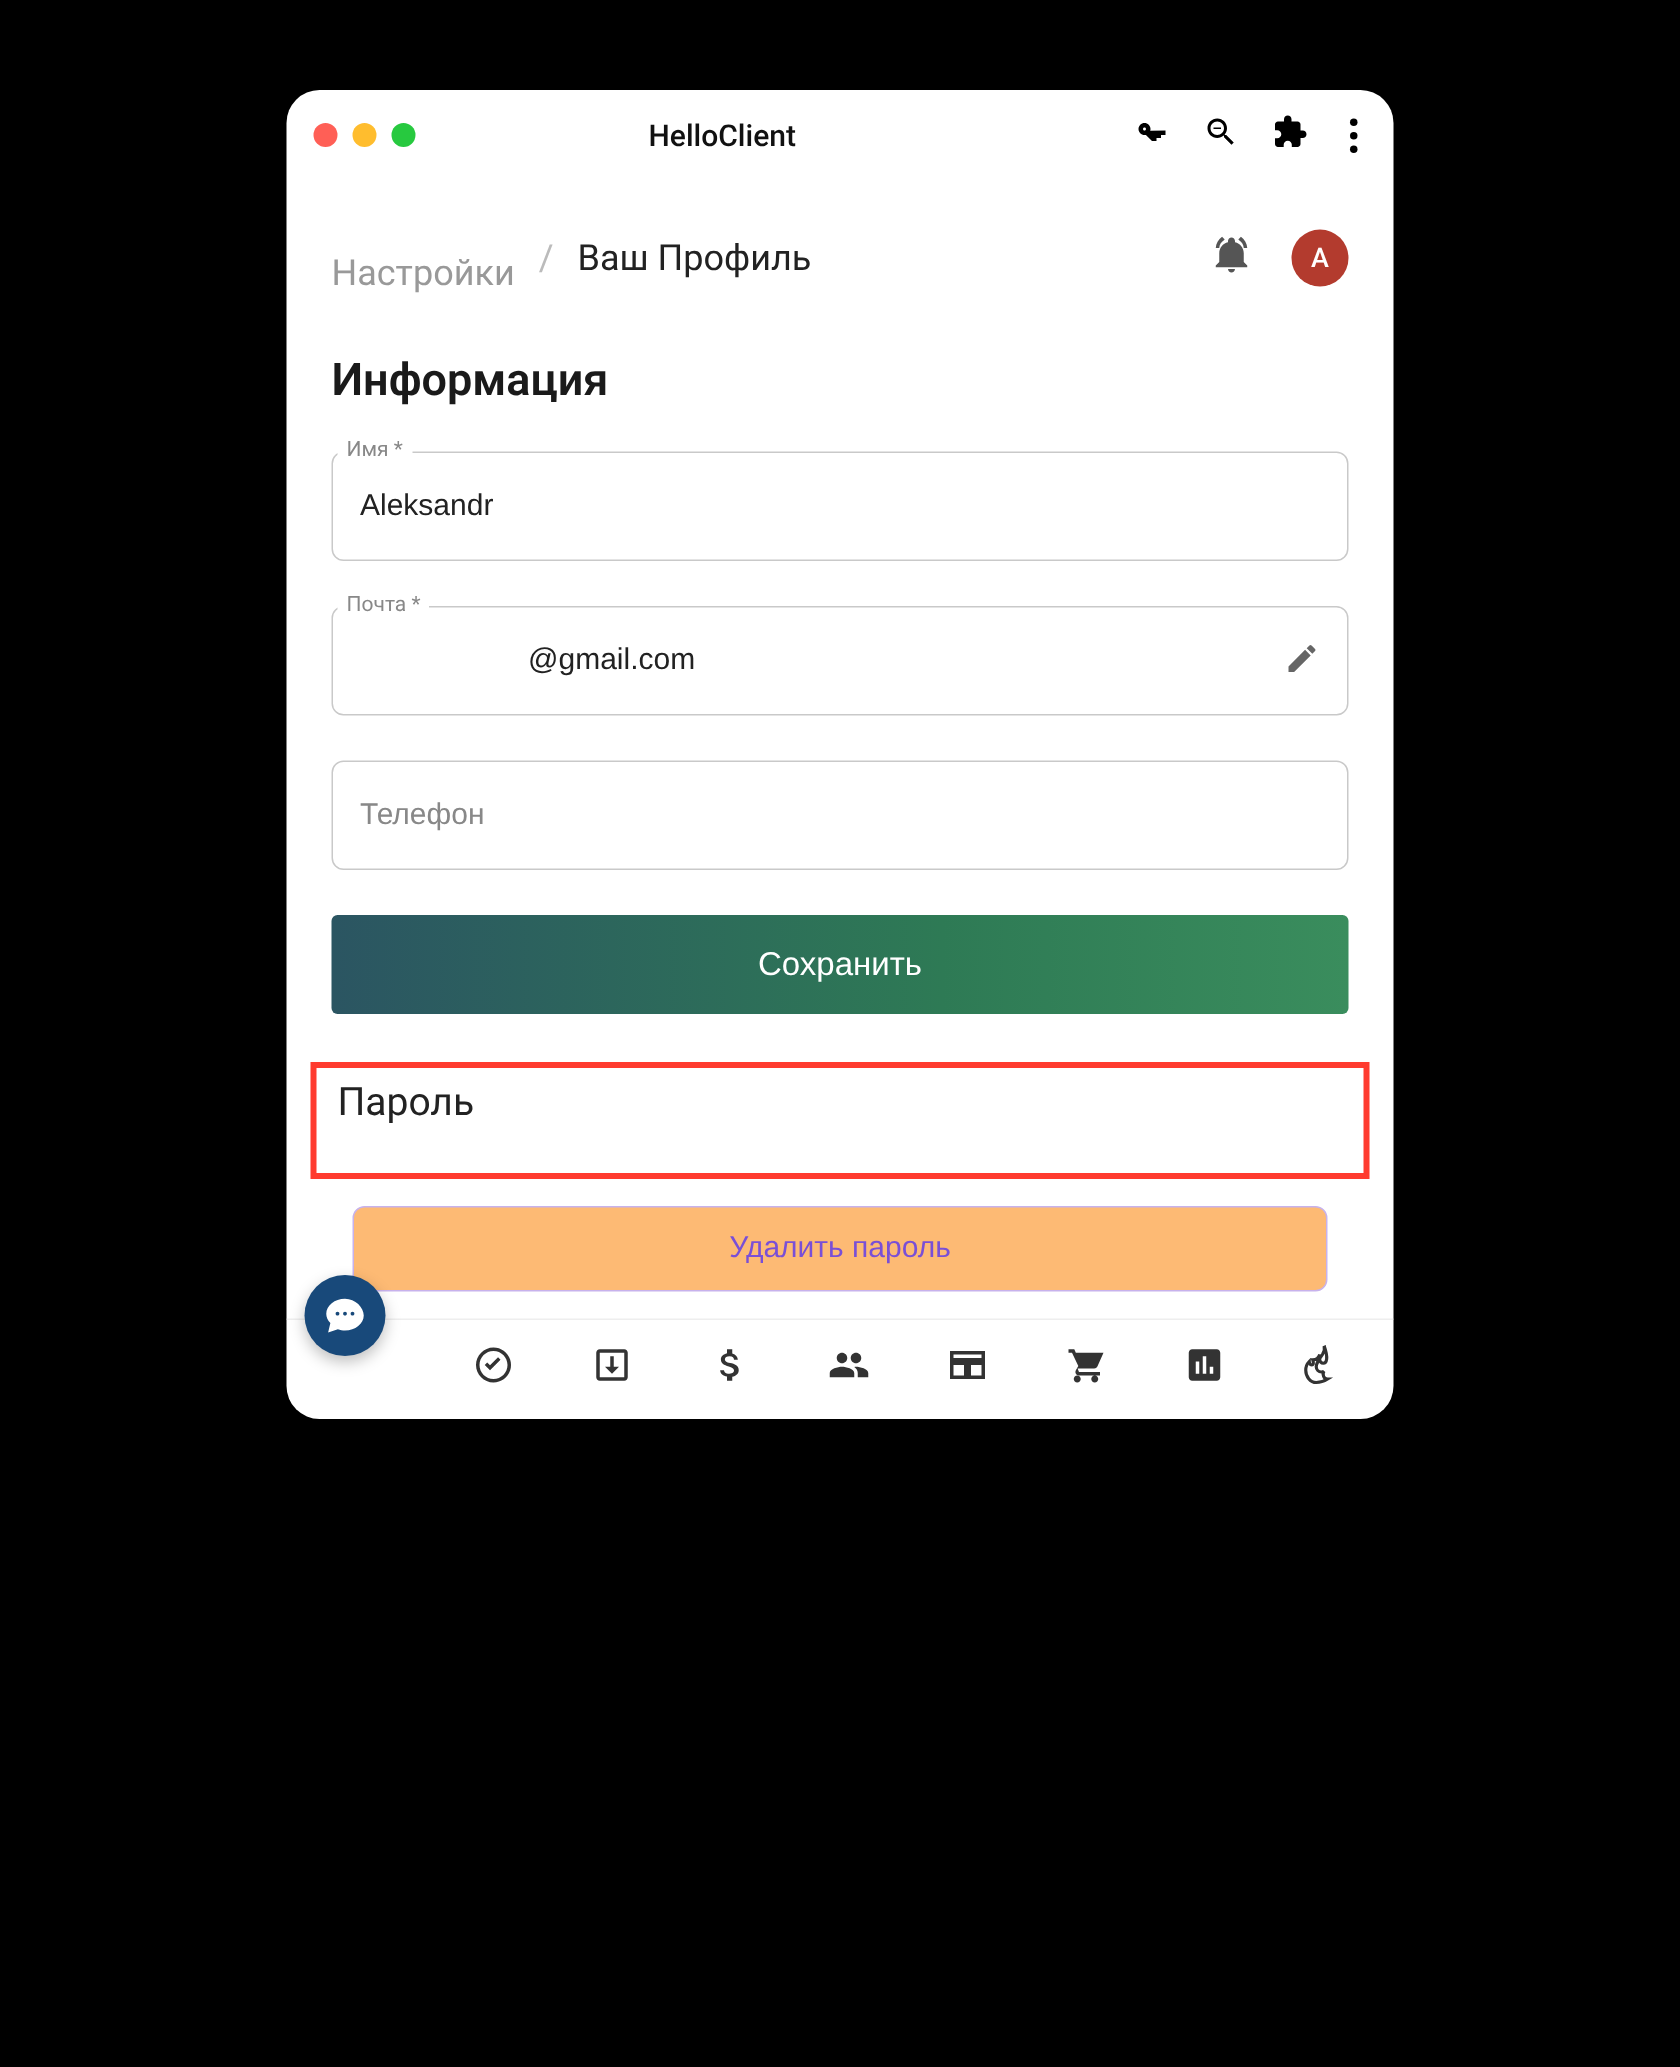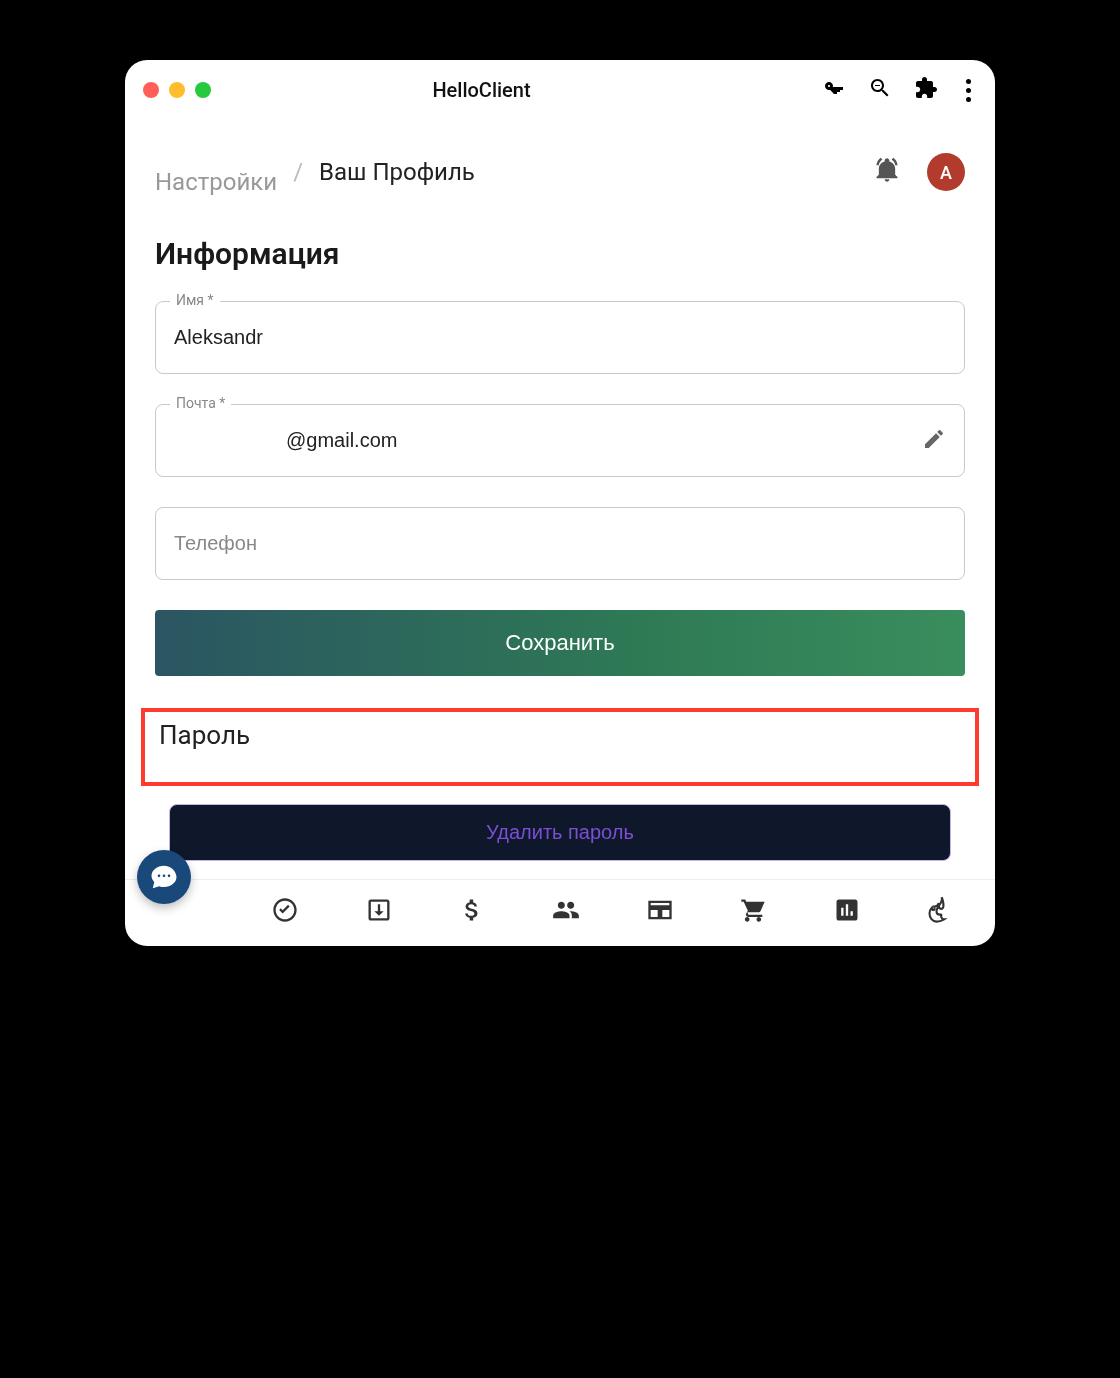--- a/index.html
+++ b/index.html
@@ -7,21 +7,21 @@
     background: #000;
     font-family: -apple-system, BlinkMacSystemFont, "Segoe UI", Roboto, Arial, sans-serif;
     width: 1120px;
     height: 1378px;
     display: flex;
     align-items: flex-start;
     justify-content: center;
   }
   .window {
     background: #fff;
-    width: 870px;
+    width: 738px;
     margin-top: 60px;
     border-radius: 22px;
     box-shadow: 0 10px 40px rgba(0,0,0,0.5);
     overflow: hidden;
     position: relative;
   }
   .titlebar {
     display: flex;
     align-items: center;
     height: 60px;
@@ -78,21 +78,21 @@
   .section-title { font-size: 30px; font-weight: 600; color: #1a1a1a; margin-bottom: 30px; }
 
   .field {
     position: relative;
     border: 1px solid #c9c9c9;
     border-radius: 8px;
     margin-bottom: 30px;
   }
   .field .float-label {
     position: absolute;
-    top: -10px; left: 14px;
+    top: -10px; left: 3px;
     background: #fff;
     padding: 0 6px;
     font-size: 14px;
     color: #888;
   }
   .field input {
     width: 100%;
     border: none;
     background: transparent;
     padding: 24px 18px;
@@ -135,21 +135,21 @@
     cursor: pointer;
     font-weight: 500;
   }
   .btn-outline-purple {
     width: calc(100% - 28px);
     margin: 0 auto;
     display: block;
     padding: 16px;
     font-size: 20px;
     color: #7a4fd6;
-    background: #0f172a;
+    background: #fdba74;
     border: 1.5px solid #c7b2ec;
     border-radius: 8px;
     cursor: pointer;
     font-weight: 500;
   }
 
   .bottombar {
     display: flex;
     align-items: center;
     justify-content: space-around;

